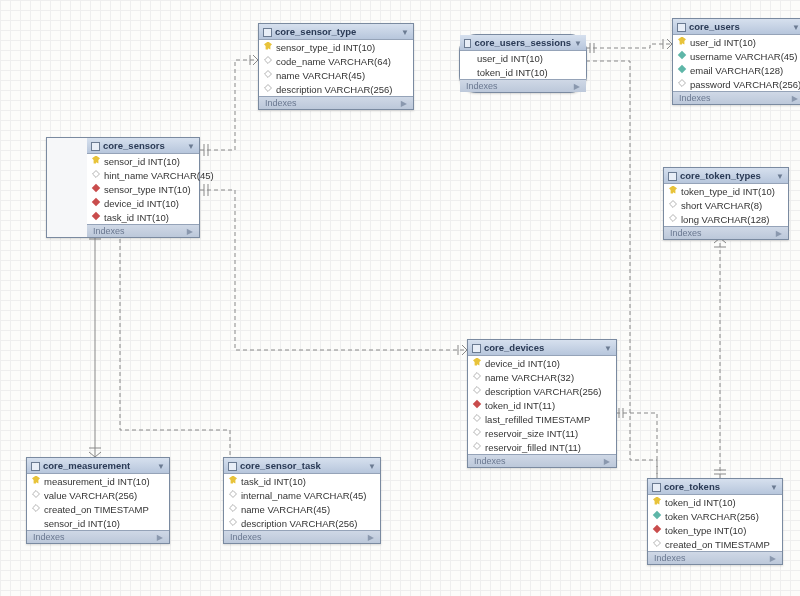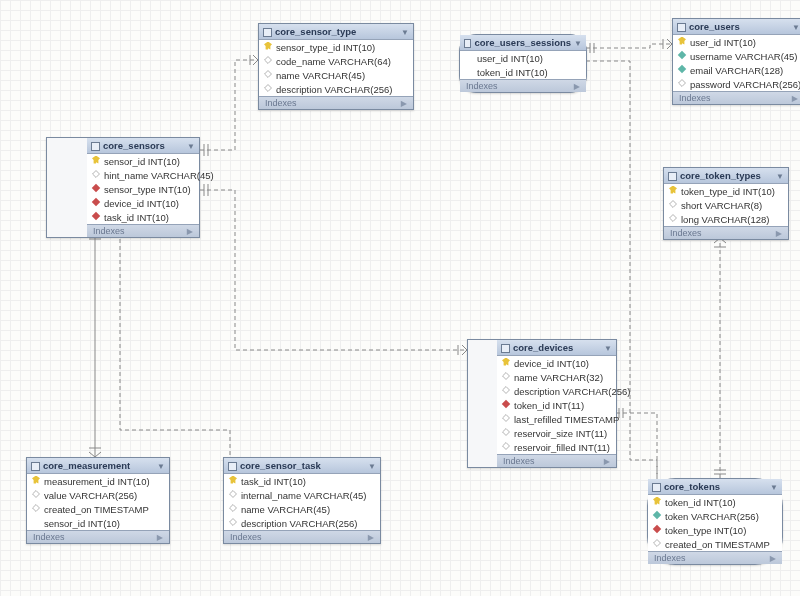--- a/index.html
+++ b/index.html
@@ -234,21 +234,21 @@
         <span class="icon icon-diamond-white"></span>
         <span>long VARCHAR(128)</span>
       </div>
   </div>
   <div class="entity-footer">
       <span>Indexes</span>
       <span class="arrow">▶</span>
     </div>
 </div>
 
-<div class="entity" style="left:467px; top:339px; width:150px;padding-left:29px;">
+<div class="entity" style="left:467px; top:339px; width:150px;">
   <div class="entity-header">
     <span class="sq"></span>
     <span>core_devices</span>
     <span class="arrow">▼</span>
   </div>
   <div class="entity-body">
     <div class="row">
         <span class="icon icon-key"></span>
         <span>device_id INT(10)</span>
       </div>
@@ -336,21 +336,21 @@
         <span class="icon icon-diamond-white"></span>
         <span>description VARCHAR(256)</span>
       </div>
   </div>
   <div class="entity-footer">
       <span>Indexes</span>
       <span class="arrow">▶</span>
     </div>
 </div>
 
-<div class="entity" style="left:647px; top:478px; width:136px;border-radius:28px;">
+<div class="entity" style="left:647px; top:478px; width:136px;">
   <div class="entity-header">
     <span class="sq"></span>
     <span>core_tokens</span>
     <span class="arrow">▼</span>
   </div>
   <div class="entity-body">
     <div class="row">
         <span class="icon icon-key"></span>
         <span>token_id INT(10)</span>
       </div>

